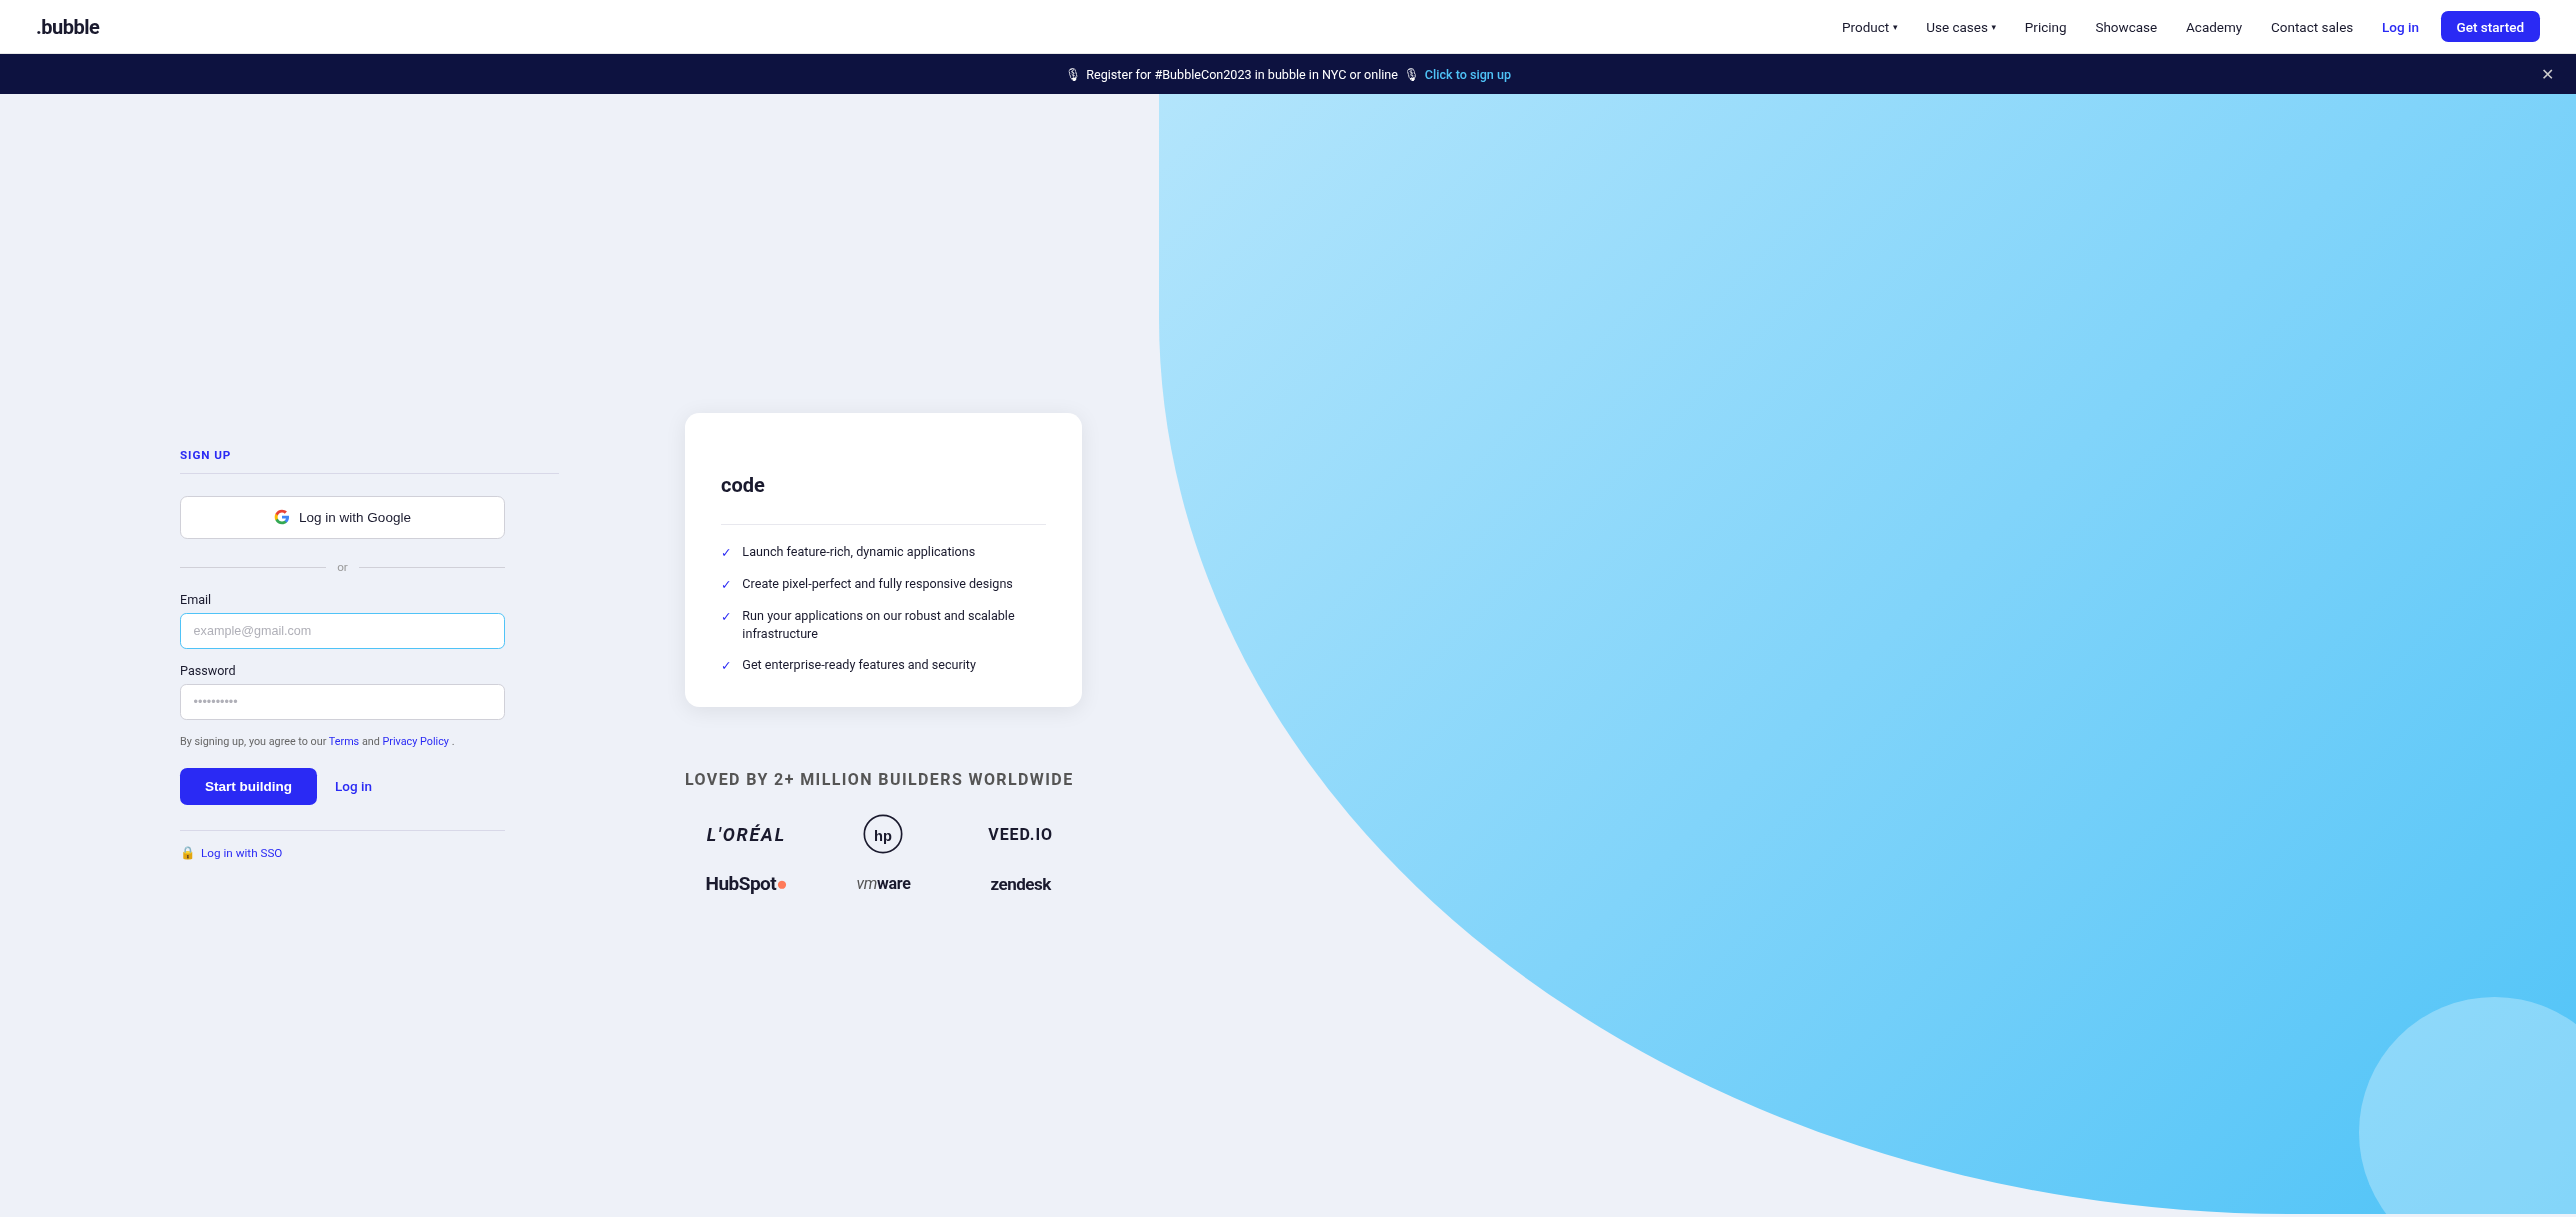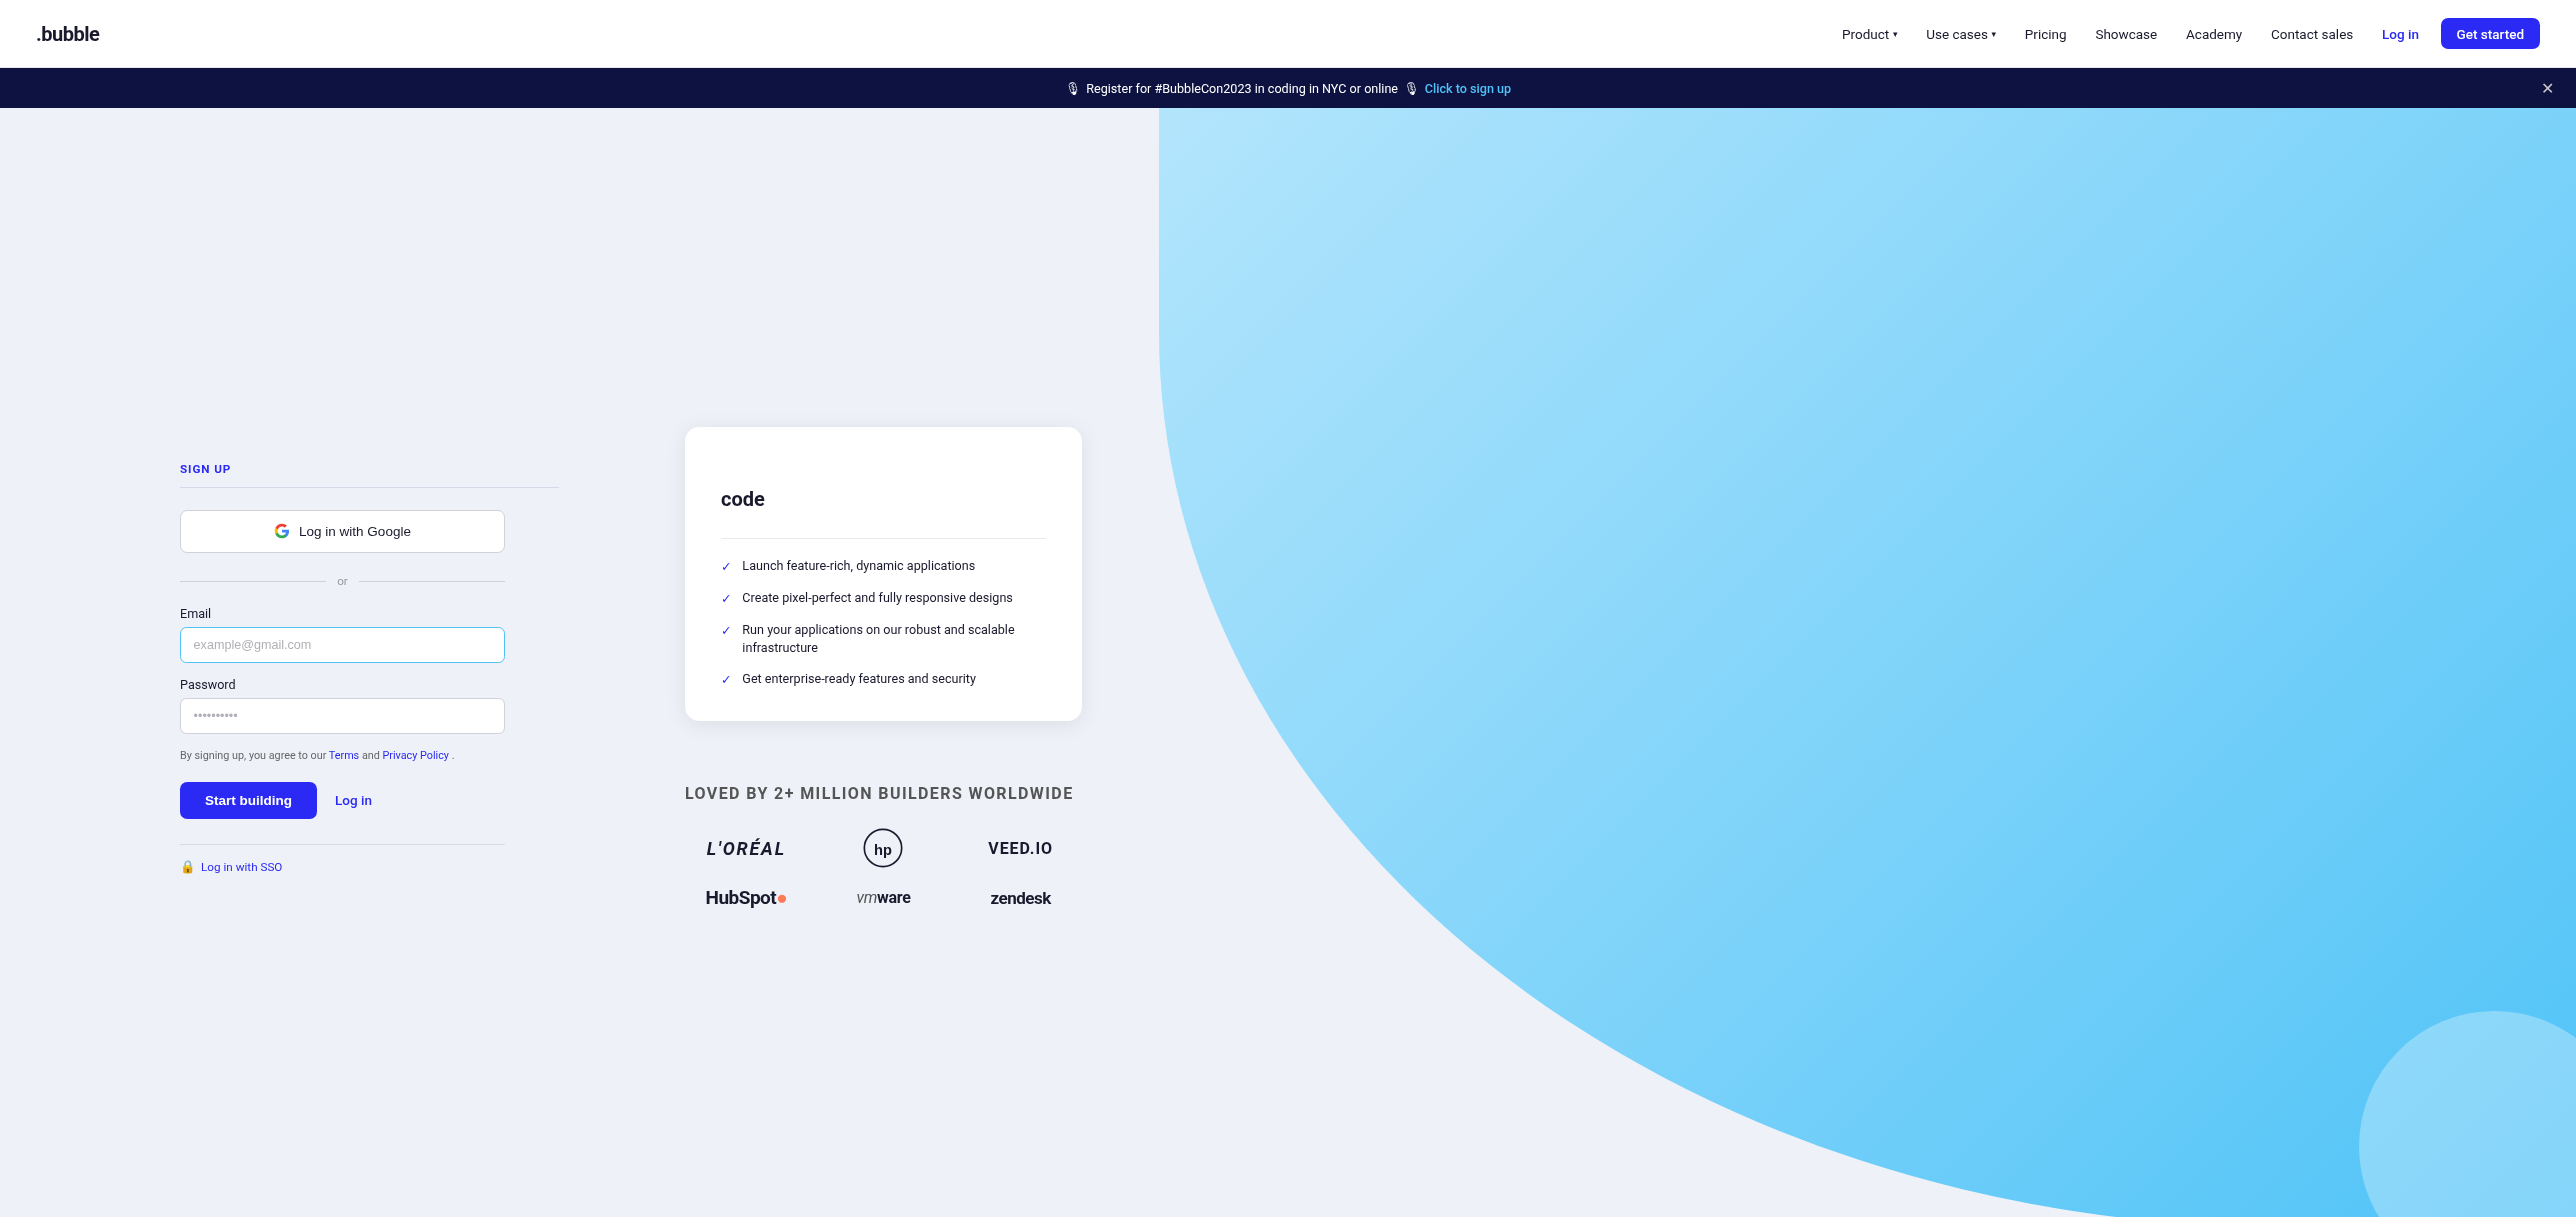--- a/index.html
+++ b/index.html
@@ -6,21 +6,21 @@
     body {
       font-family: -apple-system, BlinkMacSystemFont, 'Segoe UI', Roboto, Helvetica, Arial, sans-serif;
       background: #eef1f8;
       min-height: 100vh;
       overflow-x: hidden;
     }
 
     
     .navbar {
       background: #fff;
-      height: 68px;
+      height: 54px;
       display: flex;
       align-items: center;
       padding: 0 36px;
       border-bottom: 0.9px solid #e8e8e8;
       position: relative;
       z-index: 10;
     }
     .nav-logo {
       font-size: 20px;
       font-weight: 700;
@@ -410,21 +410,21 @@
     <a class="nav-link">
       <span>Contact sales</span>
     </a>
     <a class="nav-login">Log in</a>
     <a class="nav-get-started">Get started</a>
   </div>
 </nav>
 
 <div class="banner">
   <span>🎙</span>
-  <span class="banner-text">Register for #BubbleCon2023 in coding in NYC or online</span>
+  <span class="banner-text">Register for #BubbleCon2023 in bubble in NYC or online</span>
   <span>🎙</span>
   <a class="banner-link">Click to sign up</a>
   <button class="banner-close">✕</button>
 </div>
 
 <div class="main-content">
 
   <div class="blue-blob"></div>
 
   <section class="form-section">

